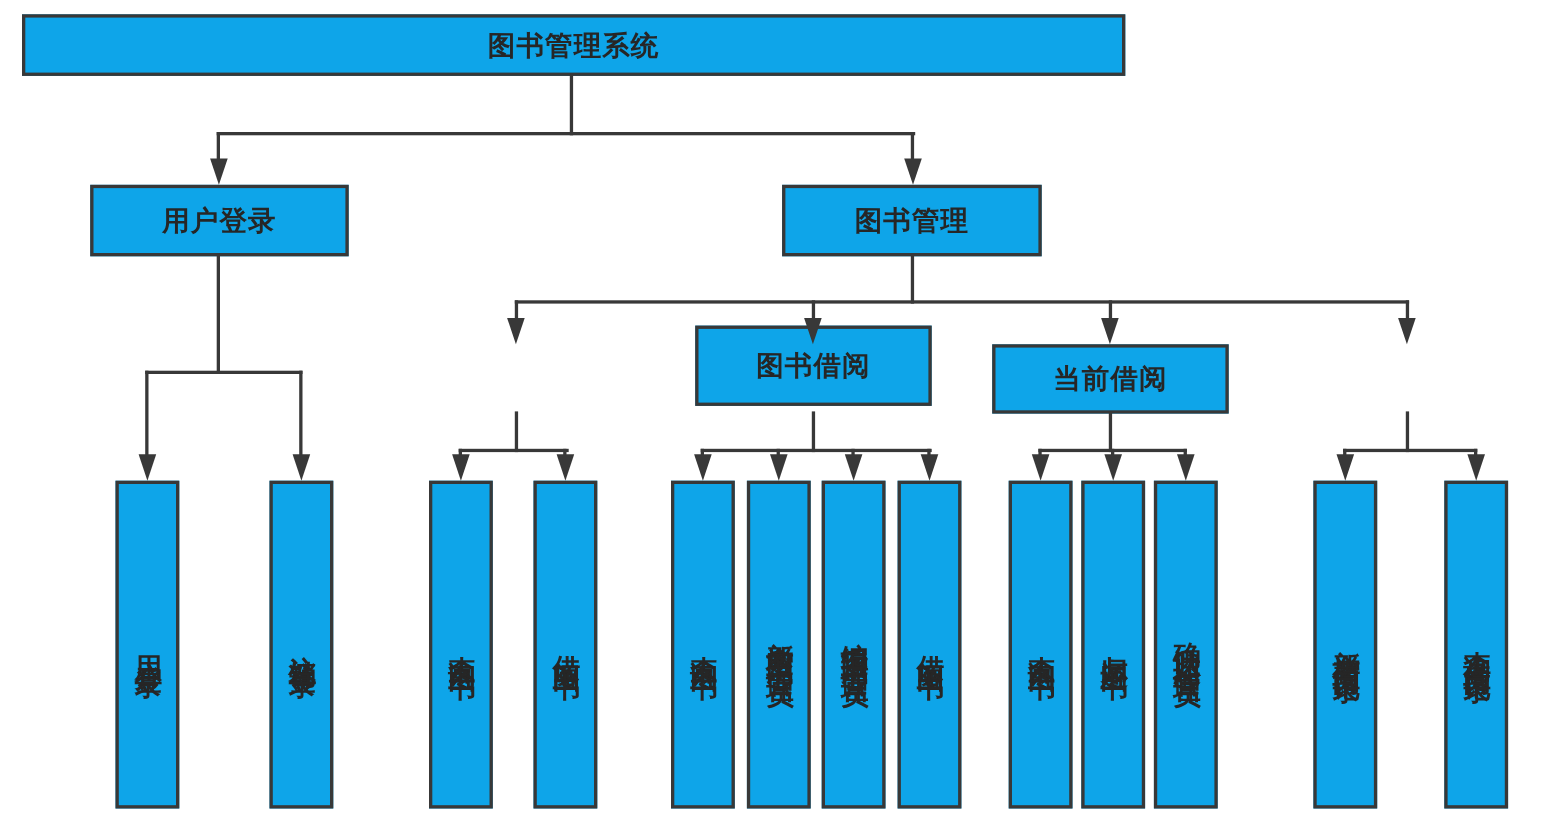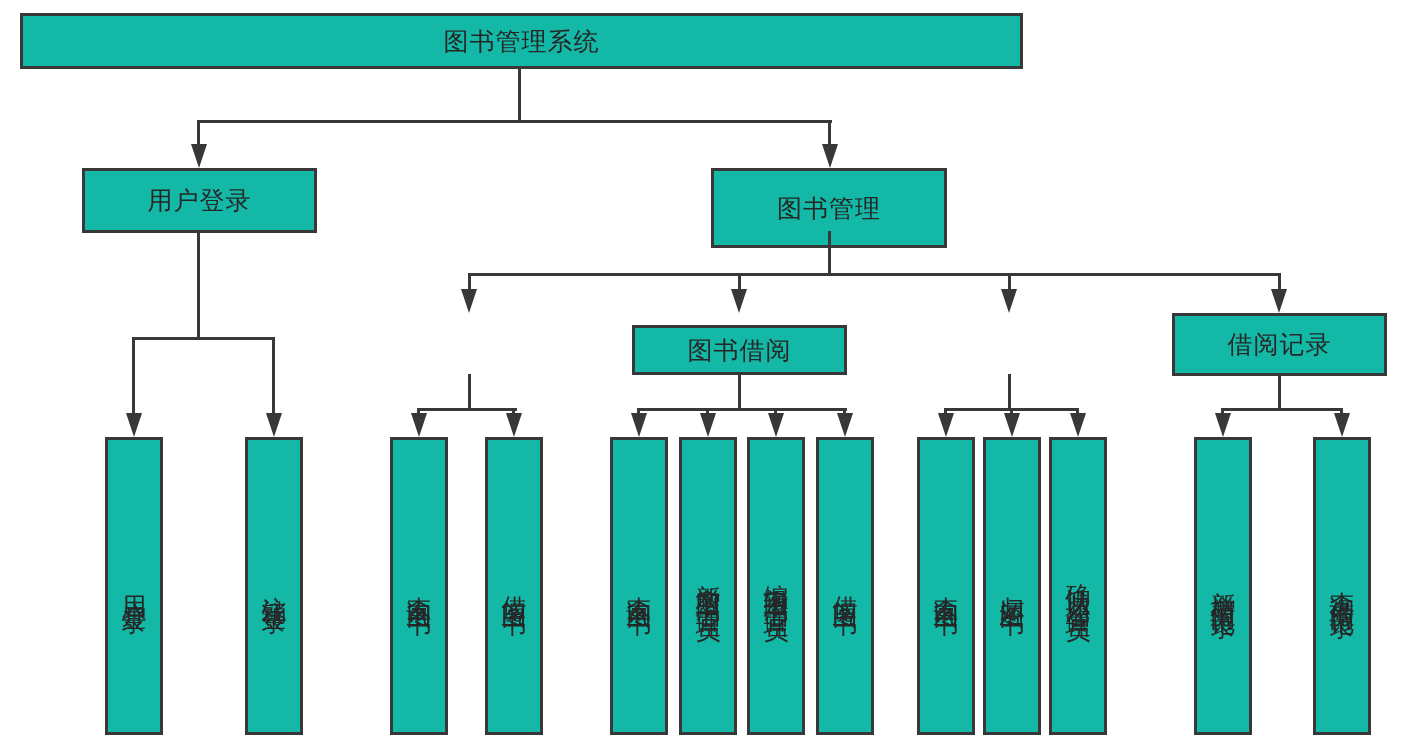--- a/index.html
+++ b/index.html
@@ -1,23 +1,23 @@
 <!DOCTYPE html>
 <html><head>
 <meta charset="utf-8">
 <style>
   html,body{margin:0;padding:0;background:#ffffff;}
   .canvas{
     position:relative;width:1405px;height:747px;background:#ffffff;overflow:hidden;
     font-family:"Liberation Sans", sans-serif;color:#262626;
   }
   .box{
-    position:absolute;box-sizing:border-box;border:3px solid #383838;background:#14b8a6;
+    position:absolute;box-sizing:border-box;border:3px solid #383838;background:#0ea5e9;
     display:flex;align-items:center;justify-content:center;
-    font-size:25px;letter-spacing:1px;white-space:nowrap;
+    font-size:25px;letter-spacing:1px;white-space:nowrap;font-weight:bold;
   }
   .leaf{
     writing-mode:vertical-rl;text-orientation:mixed;
     font-size:25px;letter-spacing:5px;line-height:1;
   }
   .vline{position:absolute;width:3px;background:#383838;}
   .hline{position:absolute;height:3px;background:#383838;}
   .arrow{
     position:absolute;width:0;height:0;
     border-left:8px solid transparent;border-right:8px solid transparent;
@@ -29,24 +29,24 @@
   }
 </style>
 </head>
 <body>
 
 <div class="canvas">
 
   <div class="box" style="left:20px;top:13px;width:1003px;height:56px;">图书管理系统</div>
 
   <div class="box" style="left:82px;top:168px;width:235px;height:65px;">用户登录</div>
-  <div class="box" style="left:711px;top:168px;width:236px;height:80px;">图书管理</div>
+  <div class="box" style="left:711px;top:168px;width:236px;height:65px;">图书管理</div>
 
-  <div class="box" style="left:632px;top:325px;width:215px;height:50px;">图书借阅</div>
-  <div class="box" style="left:1172px;top:313px;width:215px;height:63px;">借阅记录</div>
+  <div class="box" style="left:632px;top:296px;width:215px;height:73px;">图书借阅</div>
+  <div class="box" style="left:902px;top:313px;width:215px;height:63px;">当前借阅</div>
 
   <div class="box leaf" style="left:105px;top:437px;width:58px;height:298px;">用户登录</div>
   <div class="box leaf" style="left:245px;top:437px;width:58px;height:298px;">注销登录</div>
 
   <div class="box leaf" style="left:390px;top:437px;width:58px;height:298px;">查询图书</div>
   <div class="box leaf" style="left:485px;top:437px;width:58px;height:298px;">借阅图书</div>
 
   <div class="box leaf" style="left:610px;top:437px;width:58px;height:298px;">查询图书</div>
   <div class="box leaf" style="left:679px;top:437px;width:58px;height:298px;">新增图书（管理员）</div>
   <div class="box leaf" style="left:747px;top:437px;width:58px;height:298px;">编辑图书（管理员）</div>

